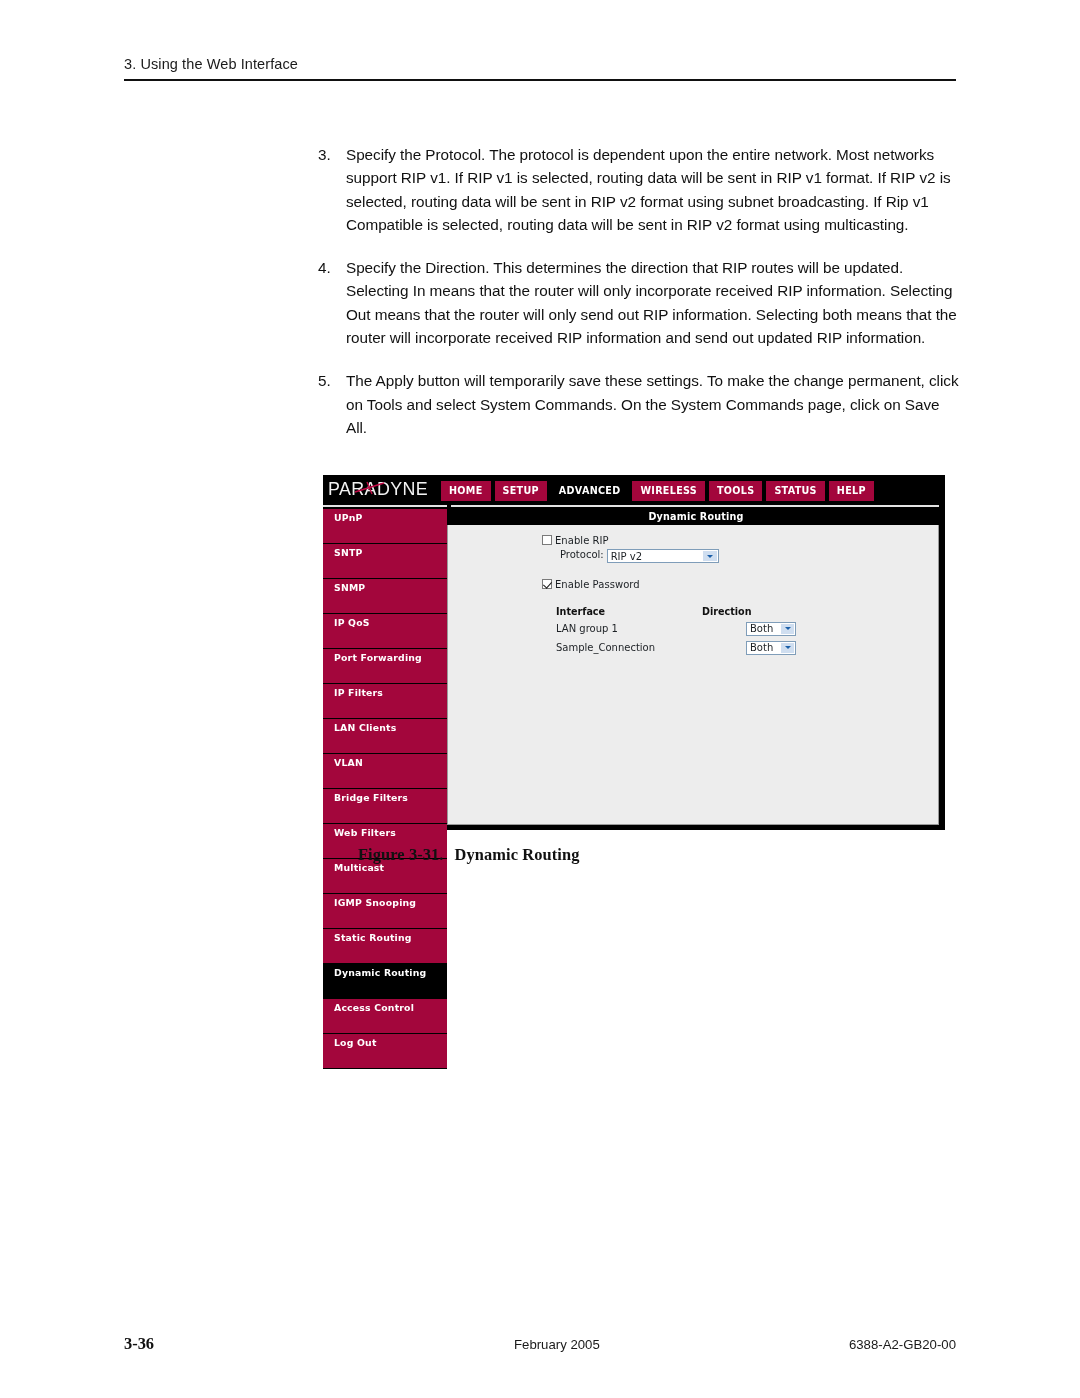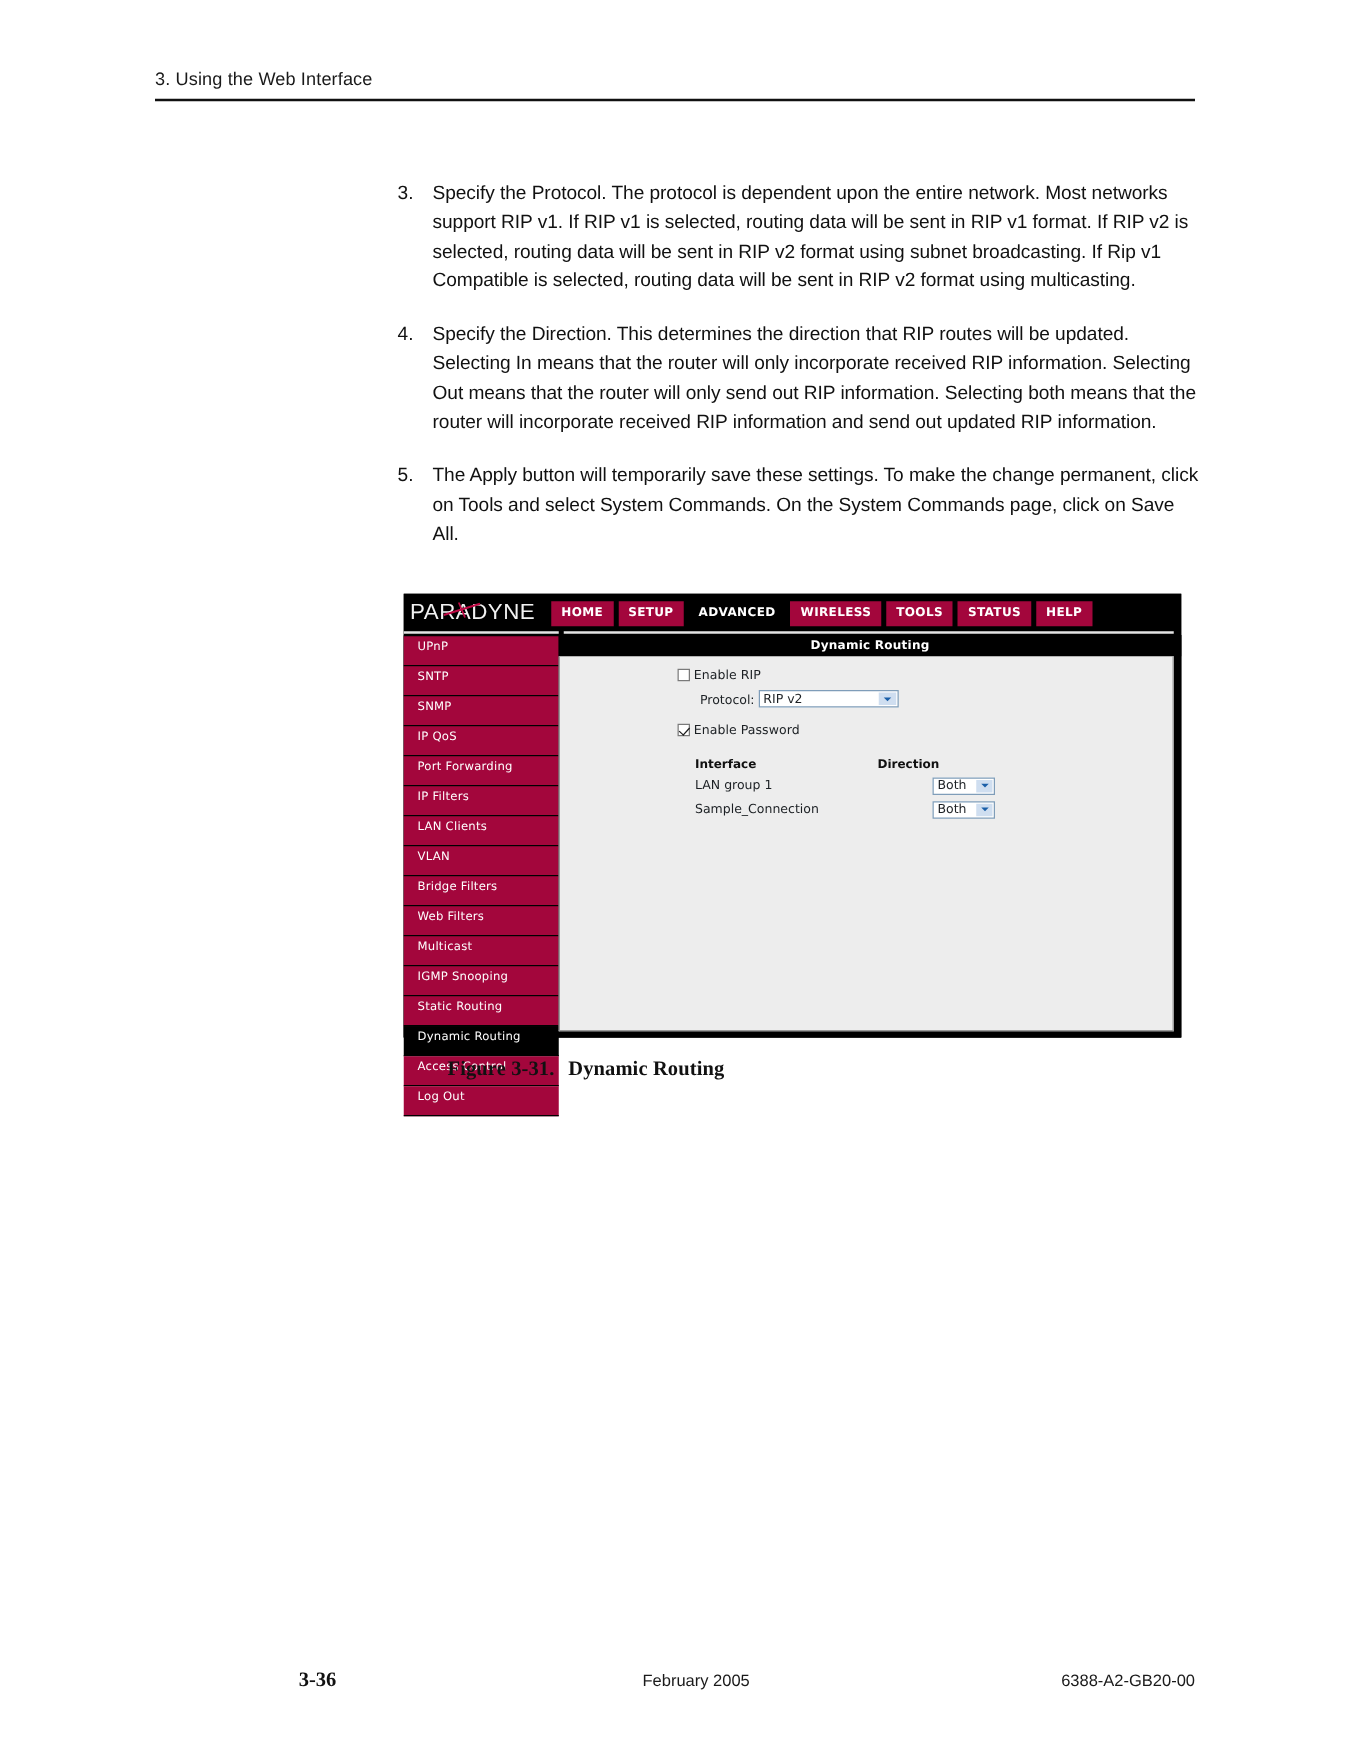--- a/index.html
+++ b/index.html
@@ -165,23 +165,23 @@
   .shot-sidebar {
     width: 124px;
     flex: 0 0 124px;
     background: #000;
     padding-top: 1px;
   }
   .side-item {
     background: #a3063c;
     color: #ffffff;
     font-size: 9.3px;
-    font-weight: normal;
+    font-weight: bold;
     letter-spacing: 0.2px;
-    height: 24px;
+    height: 35px;
     line-height: 18.6px;
     padding-left: 11px;
     box-sizing: border-box;
     border-bottom: 1.4px solid #000;
     white-space: nowrap;
   }
   .side-item.active {
     background: #000000;
     color: #ffffff;
   }
@@ -247,21 +247,21 @@
     border-width: 0 1.6px 1.6px 0;
     transform: rotate(42deg);
   }
   .frm-label {
     font-size: 10px;
     color: #1c2024;
     letter-spacing: 0.05px;
   }
   .frm-sub {
     display: flex;
-    align-items: flex-end;
+    align-items: flex-start;
     height: 17px;
     padding-left: 18px;
     margin-bottom: 2px;
   }
   .frm-sub .slabel {
     font-size: 10px;
     color: #1c2024;
     margin-right: 3px;
   }
   .select-box {
@@ -431,21 +431,20 @@
     width: 832px;
     display: flex;
     align-items: baseline;
   }
   #page-footer .ft-page {
     font-family: "Liberation Serif", serif;
     font-weight: bold;
     font-size: 16.4px;
     color: #111;
     width: 260px;
-    text-align: center;
   }
   #page-footer .ft-date {
     font-size: 13.2px;
     color: #1a1a1a;
     flex: 1 1 auto;
     text-align: left;
     padding-left: 130px;
   }
   #page-footer .ft-doc {
     font-size: 13.2px;

